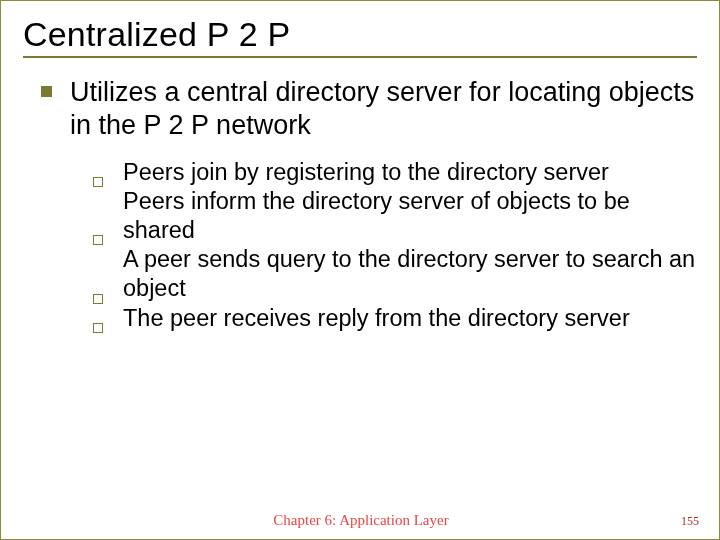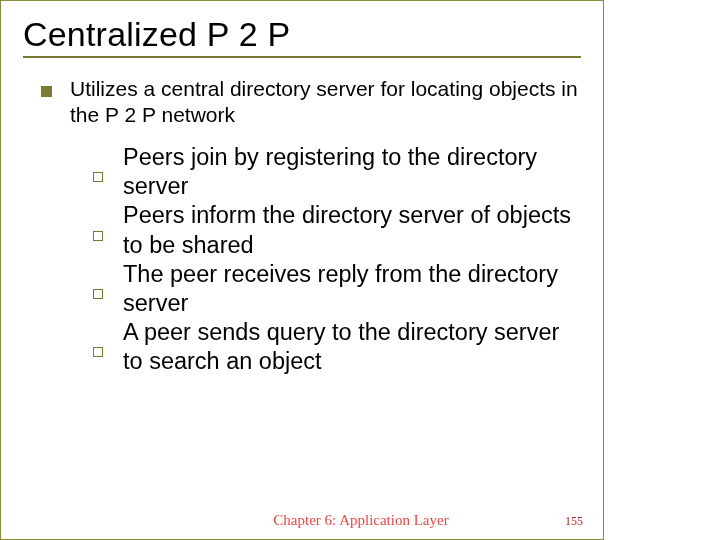--- a/index.html
+++ b/index.html
@@ -7,21 +7,21 @@
     padding: 0;
     width: 720px;
     height: 540px;
     font-family: Arial, "Helvetica Neue", Helvetica, sans-serif;
     background: #ffffff;
     color: #000000;
     overflow: hidden;
   }
   .slide {
     position: relative;
-    width: 604px;
+    width: 720px;
     height: 540px;
     box-sizing: border-box;
     border: 1px solid #8b8b3a;
     padding: 14px 22px 20px 22px;
   }
   .title {
     font-size: 34px;
     font-weight: normal;
     letter-spacing: 0.2px;
     margin-bottom: 2px;
@@ -40,29 +40,29 @@
   }
   .bullet-main .sq {
     width: 11px;
     height: 11px;
     background: #7a7a33;
     flex: 0 0 11px;
     margin-top: 10px;
     margin-right: 18px;
   }
   .bullet-main .txt {
-    font-size: 21px;
+    font-size: 27px;
     line-height: 1.22;
   }
   .sub-list {
     margin-left: 70px;
   }
   .bullet-sub {
     display: flex;
-    align-items: center;
+    align-items: flex-end;
     margin-bottom: 0px;
   }
   .bullet-sub .sq {
     width: 10px;
     height: 10px;
     flex: 0 0 10px;
     box-sizing: border-box;
     border: 1px solid #7a7a33;
     background: #ffffff;
     margin-top: 10px;
@@ -108,24 +108,24 @@
     <div class="bullet-sub">
       <div class="sq"></div>
       <div class="txt">Peers join by registering to the directory server</div>
     </div>
     <div class="bullet-sub">
       <div class="sq"></div>
       <div class="txt">Peers inform the directory server of objects to be shared</div>
     </div>
     <div class="bullet-sub">
       <div class="sq"></div>
-      <div class="txt">The peer receives reply from the directory server</div>
+      <div class="txt">A peer sends query to the directory server to search an object</div>
     </div>
     <div class="bullet-sub">
       <div class="sq"></div>
-      <div class="txt">A peer sends query to the directory server to search an object</div>
+      <div class="txt">The peer receives reply from the directory server</div>
     </div>
   </div>
 
   <div class="footer-center">Chapter 6: Application Layer</div>
   <div class="footer-right">155</div>
 
 </div>
 
 </body></html>

